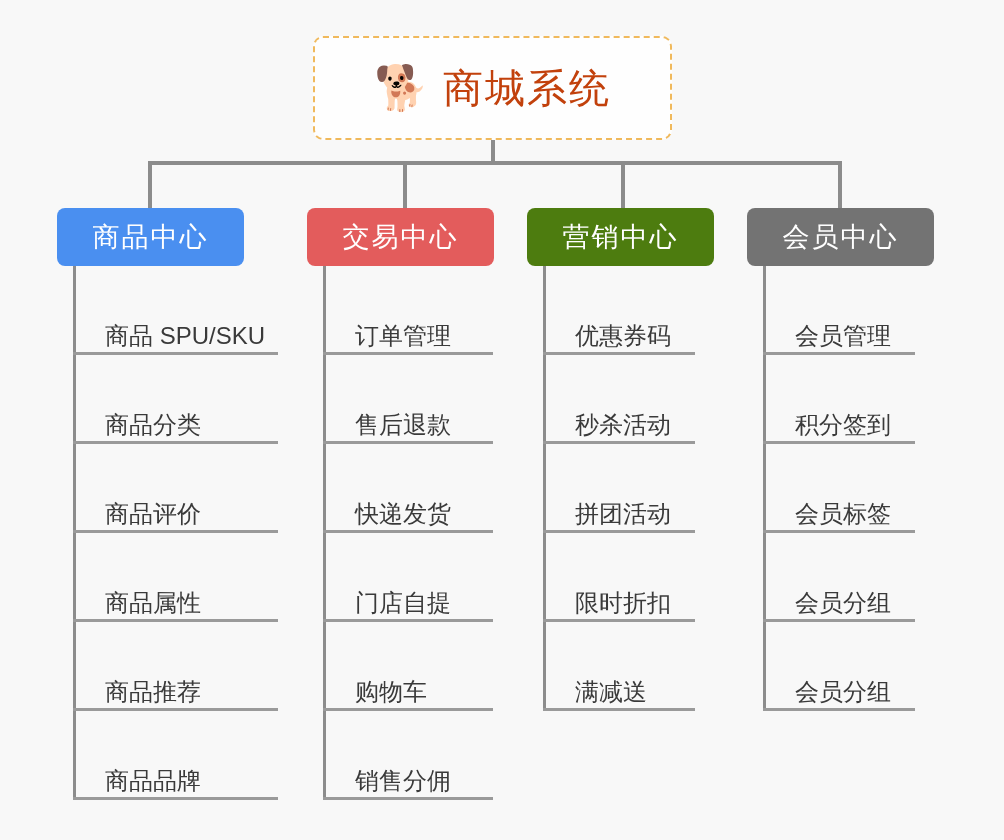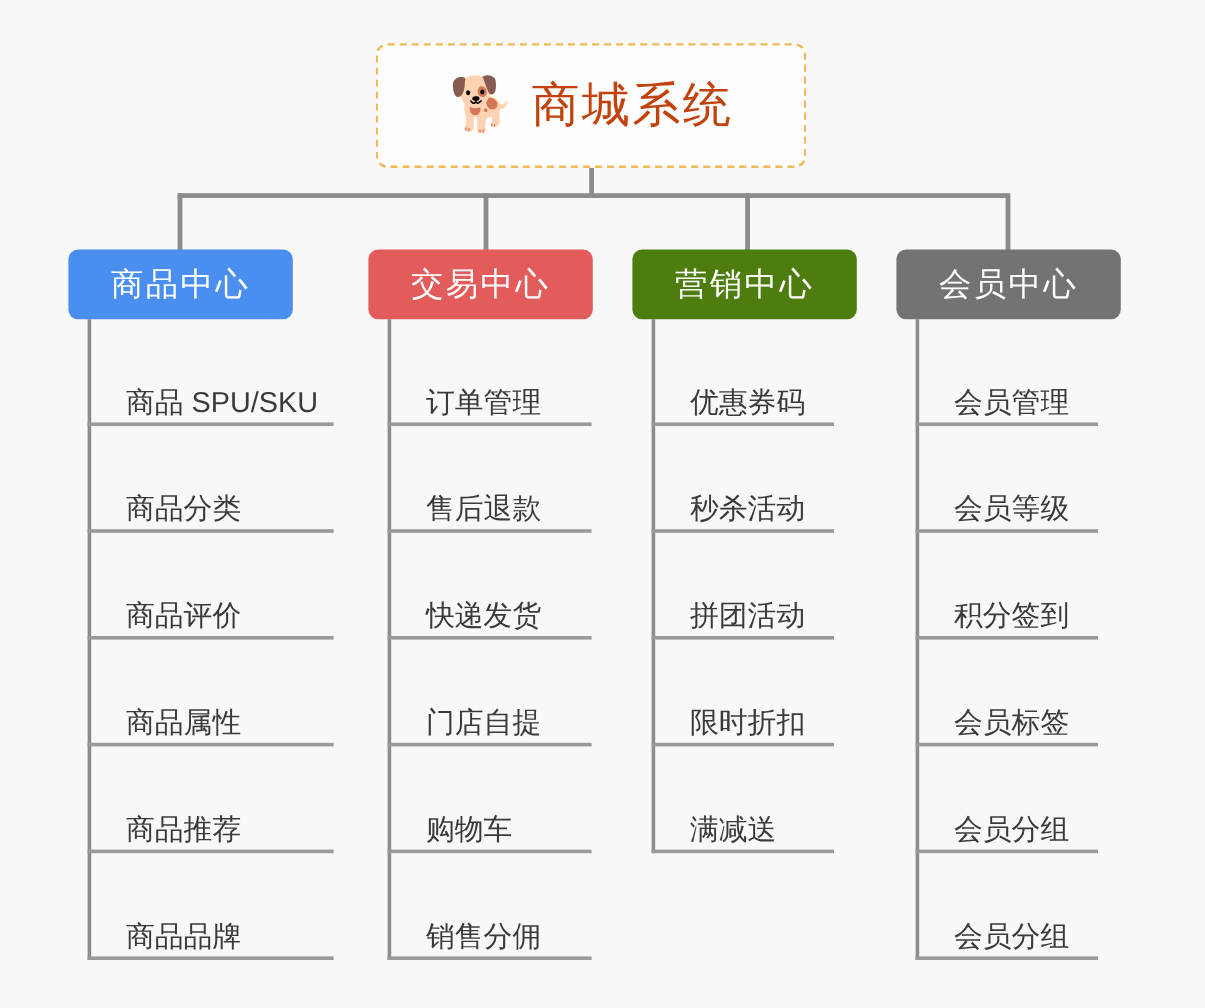--- a/index.html
+++ b/index.html
@@ -213,23 +213,20 @@
         </div>
       </div>
       <div class="column" data-name="column-member-center" style="left: 747px; width: 187px;">
         <div class="col-header" data-name="category-header-member-center" style="background: #737373; width: 187px;">会员中心</div>
         <div class="leaf-list" data-name="leaf-list-member-center">
           <div class="leaf-spine" data-name="connector-spine-member-center"></div>
           <div class="leaf-item" data-name="leaf-item" style="--uw: 152px;">
             <span class="leaf-label" data-name="leaf-item-label">会员管理</span>
           </div>
           <div class="leaf-item" data-name="leaf-item" style="--uw: 152px;">
-            <span class="leaf-label" data-name="leaf-item-label">会员等级</span>
-          </div>
-          <div class="leaf-item" data-name="leaf-item" style="--uw: 152px;">
             <span class="leaf-label" data-name="leaf-item-label">积分签到</span>
           </div>
           <div class="leaf-item" data-name="leaf-item" style="--uw: 152px;">
             <span class="leaf-label" data-name="leaf-item-label">会员标签</span>
           </div>
           <div class="leaf-item" data-name="leaf-item" style="--uw: 152px;">
             <span class="leaf-label" data-name="leaf-item-label">会员分组</span>
           </div>
           <div class="leaf-item" data-name="leaf-item" style="--uw: 152px;">
             <span class="leaf-label" data-name="leaf-item-label">会员分组</span>

